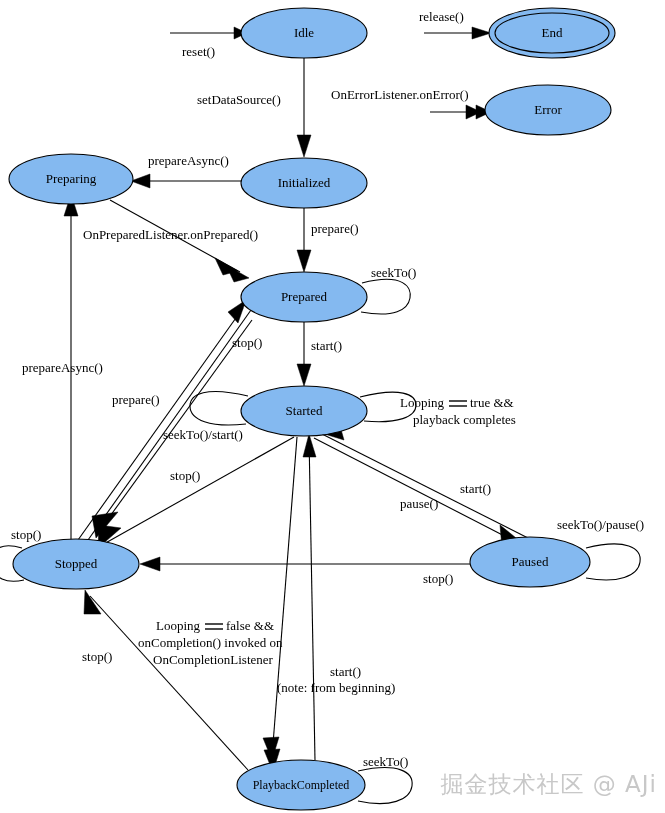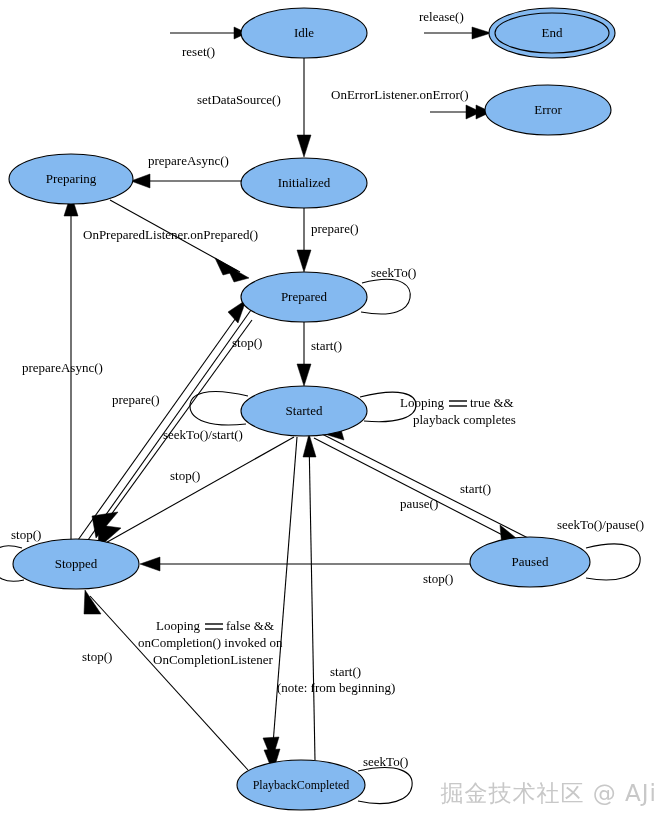--- a/index.html
+++ b/index.html
@@ -67,21 +67,21 @@
     stroke-width: 1.1;
   }
   .arrow-head {
     fill: #000000;
     stroke: #000000;
     stroke-width: 0.5;
   }
   #watermark {
     position: absolute;
     right: 8px;
-    bottom: 4px;
+    bottom: 13px;
     font-family: "DejaVu Sans", "Liberation Sans", sans-serif;
     font-size: 23px;
     color: #c8c8c8;
     letter-spacing: 1px;
     white-space: nowrap;
     user-select: none;
     margin-left: 15px;
   }
 </style>
 </head>

